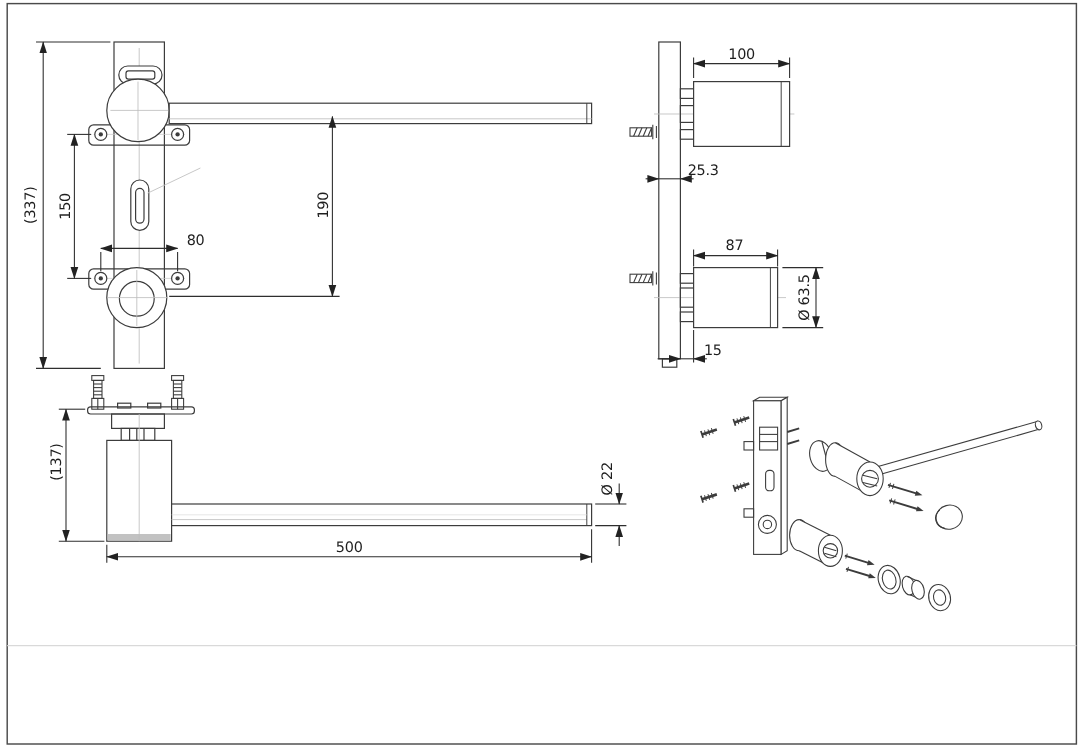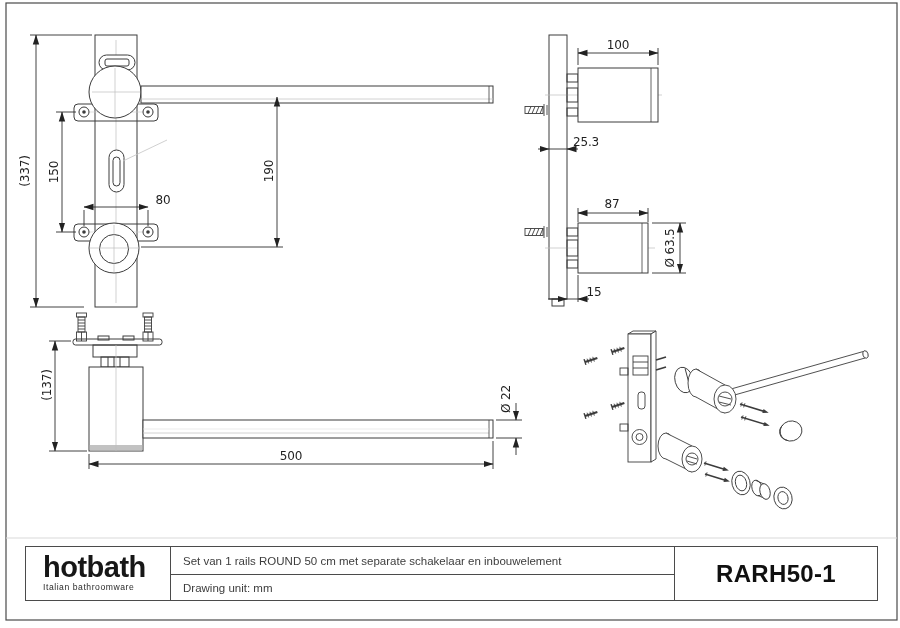--- a/index.html
+++ b/index.html
@@ -362,25 +362,14 @@
       <line x1="758" y1="495.5" x2="766" y2="499"></line>
       <ellipse cx="765" cy="491.5" rx="5" ry="8" transform="rotate(-15 765 491.5)" fill="#fff"></ellipse>
     </g>
     <g transform="rotate(-15 783 498)">
       <ellipse cx="783" cy="498" rx="9" ry="11" fill="#fff"></ellipse>
       <ellipse cx="783" cy="498" rx="5" ry="6.5"></ellipse>
     </g>
   </g>
 </svg>
 
-<div class="tb">
-  <div class="tb-logo">
-    <div class="brand">hotbath</div>
-    <div class="tagline">Italian bathroomware</div>
-  </div>
-  <div class="tb-desc">
-    <div class="tb-row1">Set van 1 rails ROUND 50 cm met separate schakelaar en inbouwelement</div>
-    <div class="tb-row2">Drawing unit: mm</div>
-  </div>
-  <div class="tb-part">RARH50-1</div>
+
 </div>
 
-</div>
-
 </body></html>

